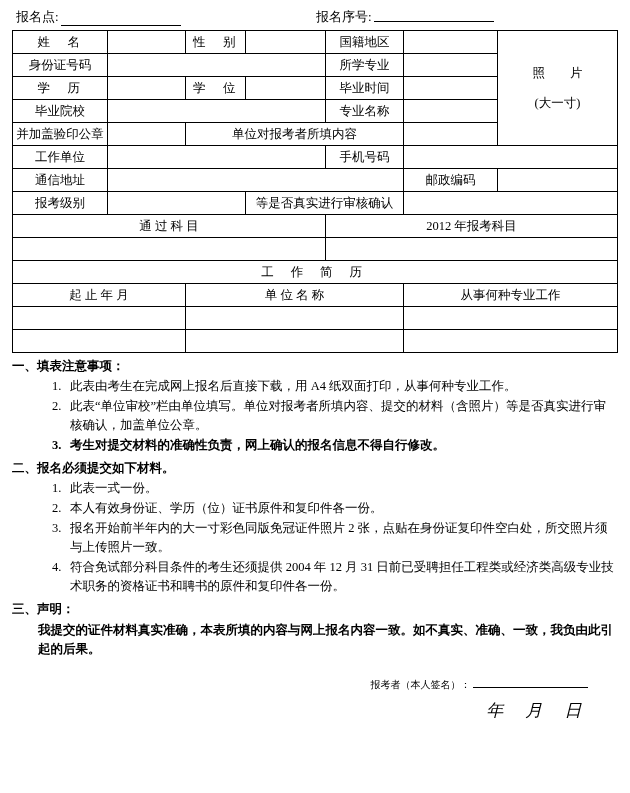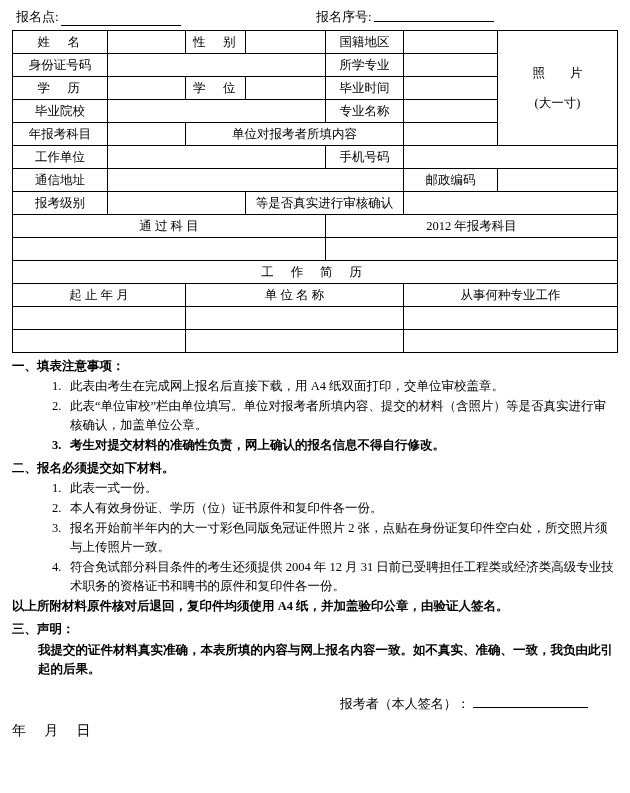--- a/index.html
+++ b/index.html
@@ -116,34 +116,35 @@
   .decl-body {
     padding-left: 26px;
     font-weight: bold;
     line-height: 1.55;
     margin-top: 2px;
   }
   .sign-row {
     margin-top: 14px;
     text-align: right;
     padding-right: 30px;
-    font-size: 13px;
+    font-size: 10px;
   }
   .sign-row .rule {
     display: inline-block;
     border-bottom: 1px solid #000;
     width: 115px;
     height: 13px;
   }
   .date-row {
-    text-align: left;
+    text-align: right;
     padding-right: 34px;
     margin-top: 6px;
-    font-size: 14px;
+    font-size: 17px;
     letter-spacing: 0.15em;
+    font-style: italic;
   }
 </style>
 </head>
 <body>
 
 <div class="page">
 
   <div class="hdr">
     <div class="left">
       <span class="lbl">报名点:</span>
@@ -192,21 +193,21 @@
         <td class="lab">毕业时间</td>
         <td class="val"></td>
       </tr>
       <tr>
         <td class="lab">毕业院校</td>
         <td class="val" colspan="3"></td>
         <td class="lab">专业名称</td>
         <td class="val"></td>
       </tr>
       <tr>
-        <td class="lab">年报考科目</td>
+        <td class="lab">并加盖验印公章</td>
         <td class="val"></td>
         <td class="lab" colspan="3">单位对报考者所填内容</td>
         <td class="val"></td>
       </tr>
       <tr>
         <td class="lab">工作单位</td>
         <td class="val" colspan="3"></td>
         <td class="lab">手机号码</td>
         <td class="val" colspan="2"></td>
       </tr>
@@ -250,21 +251,21 @@
       </tr>
     </tbody>
   </table>
 
   <div class="notes">
 
     <div class="sec-title">一、填表注意事项：</div>
     <ol class="items">
       <li>
         <span class="num">1.</span>
-        <span>此表由考生在完成网上报名后直接下载，用 A4 纸双面打印，交单位审校盖章。</span>
+        <span>此表由考生在完成网上报名后直接下载，用 A4 纸双面打印，从事何种专业工作。</span>
       </li>
       <li>
         <span class="num">2.</span>
         <span>此表“单位审校”栏由单位填写。单位对报考者所填内容、提交的材料（含照片）等是否真实进行审核确认，加盖单位公章。</span>
       </li>
       <li class="bold">
         <span class="num">3.</span>
         <span>考生对提交材料的准确性负责，网上确认的报名信息不得自行修改。</span>
       </li>
     </ol>
@@ -281,21 +282,20 @@
       </li>
       <li>
         <span class="num">3.</span>
         <span>报名开始前半年内的大一寸彩色同版免冠证件照片 2 张，点贴在身份证复印件空白处，所交照片须与上传照片一致。</span>
       </li>
       <li>
         <span class="num">4.</span>
         <span>符合免试部分科目条件的考生还须提供 2004 年 12 月 31 日前已受聘担任工程类或经济类高级专业技术职务的资格证书和聘书的原件和复印件各一份。</span>
       </li>
     </ol>
-    <div class="bold">以上所附材料原件核对后退回，复印件均须使用 A4 纸，并加盖验印公章，由验证人签名。</div>
 
     <div class="sec-title">三、声明：</div>
     <div class="decl-body">我提交的证件材料真实准确，本表所填的内容与网上报名内容一致。如不真实、准确、一致，我负由此引起的后果。</div>
 
     <div class="sign-row">
       <span>报考者（本人签名）：</span>
       <span class="rule"></span>
     </div>
     <div class="date-row">年　月　日</div>
   </div>

